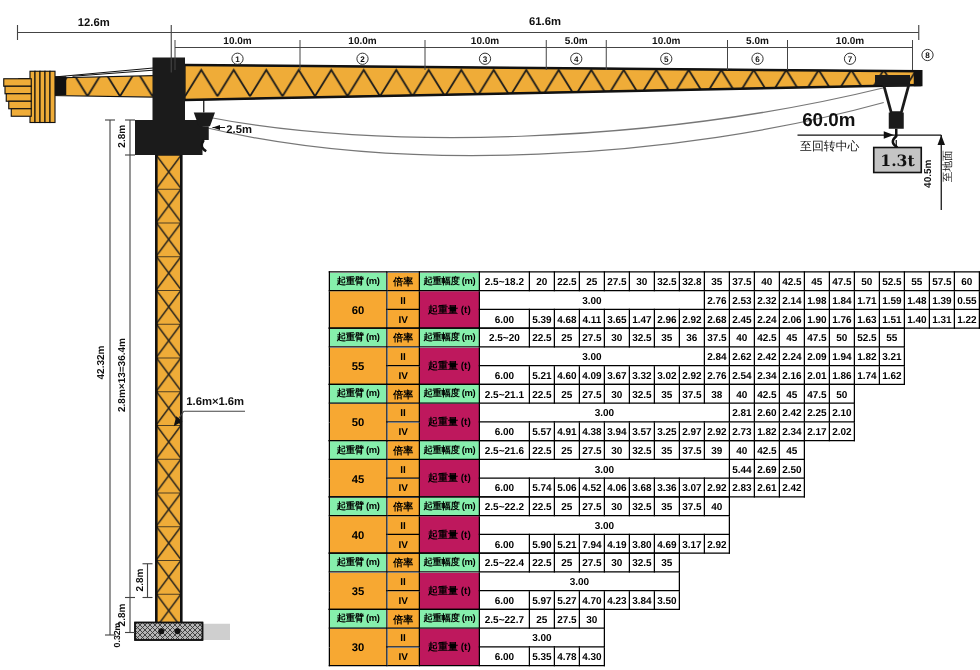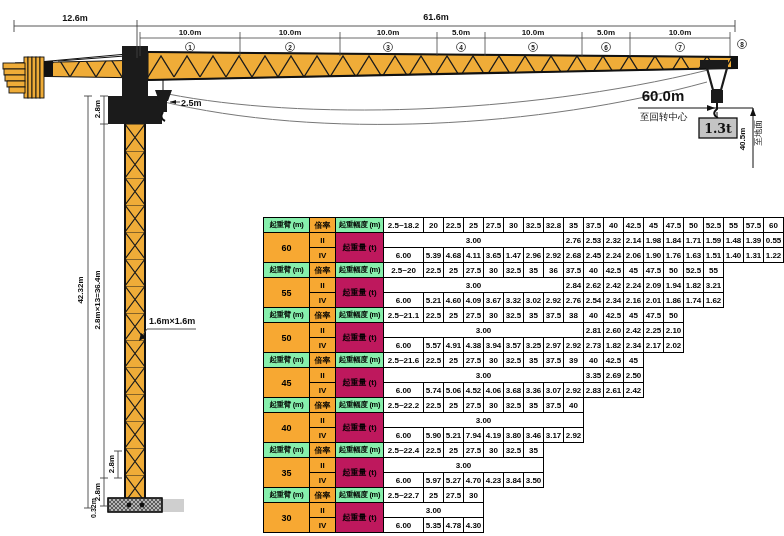--- a/index.html
+++ b/index.html
@@ -503,21 +503,21 @@
             <td>39</td>
             <td>40</td>
             <td>42.5</td>
             <td>45</td>
           </tr>
           <tr>
             <td class="boomcell" rowspan="2">45</td>
             <td class="oc">II</td>
             <td class="gc" rowspan="2">起重量 (t)</td>
             <td colspan="9">3.00</td>
-            <td>3.35</td>
+            <td>5.44</td>
             <td>2.69</td>
             <td>2.50</td>
           </tr>
           <tr>
             <td class="oc">IV</td>
             <td>6.00</td>
             <td>5.74</td>
             <td>5.06</td>
             <td>4.52</td>
             <td>4.06</td>
@@ -568,21 +568,21 @@
             <td colspan="9">3.00</td>
           </tr>
           <tr>
             <td class="oc">IV</td>
             <td>6.00</td>
             <td>5.90</td>
             <td>5.21</td>
             <td>7.94</td>
             <td>4.19</td>
             <td>3.80</td>
-            <td>3.46</td>
+            <td>4.69</td>
             <td>3.17</td>
             <td>2.92</td>
           </tr>
         </tbody>
       </table>
       <table class="lt">
         <colgroup>
           <col style="width: 46px;">
           <col style="width: 26px;">
           <col style="width: 48px;">

